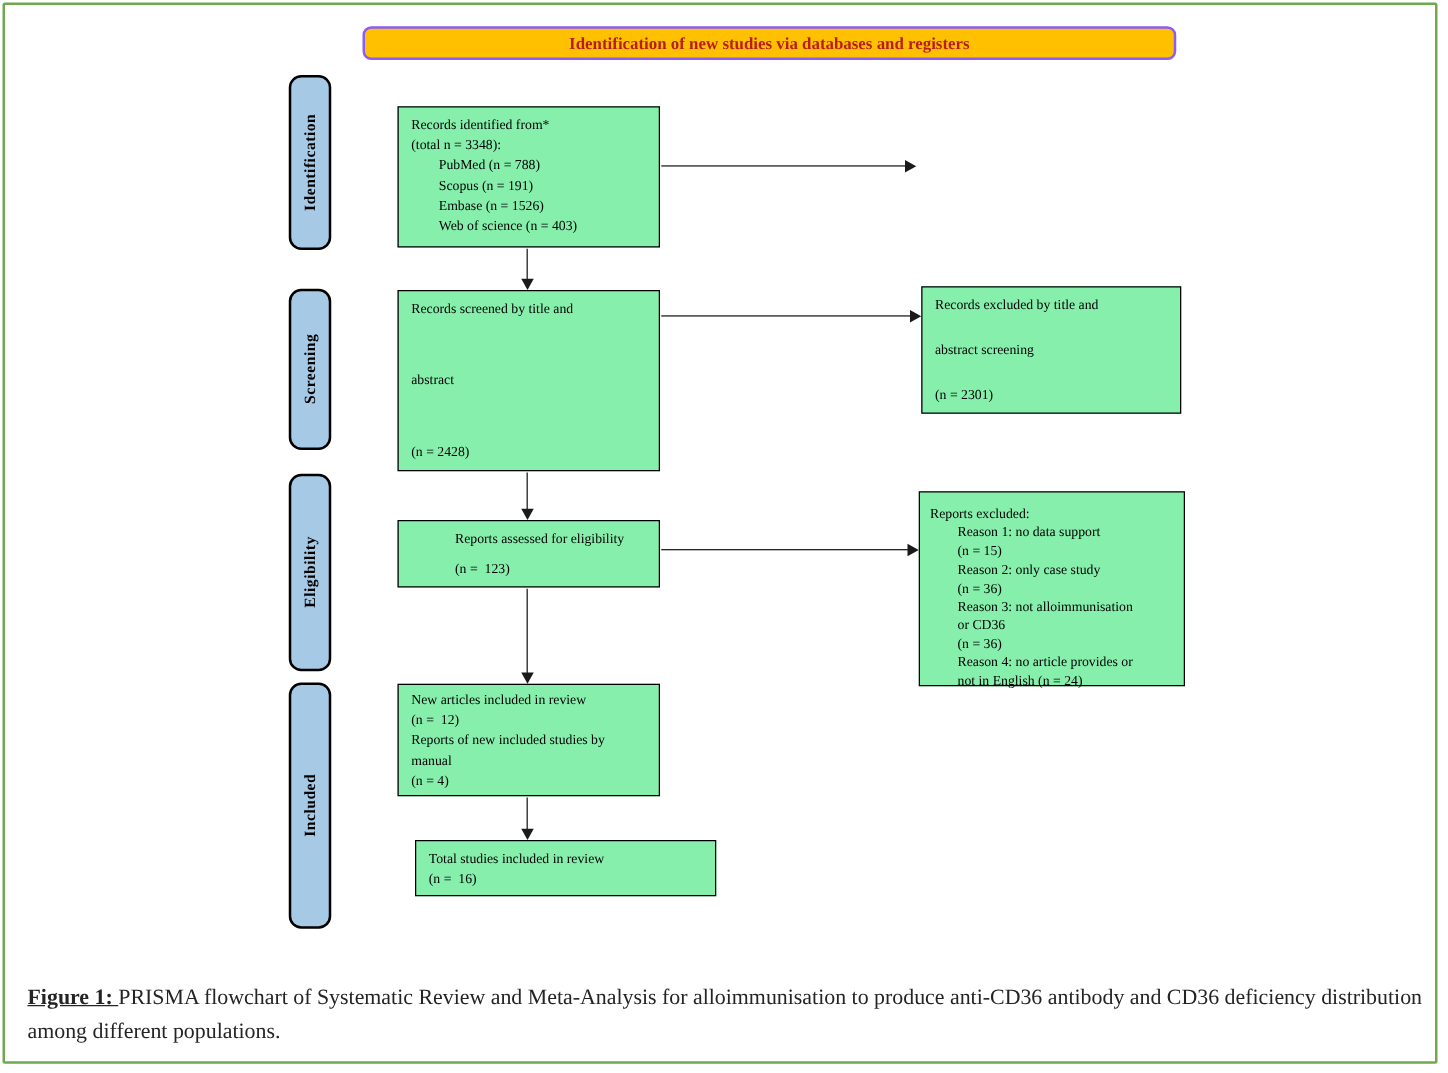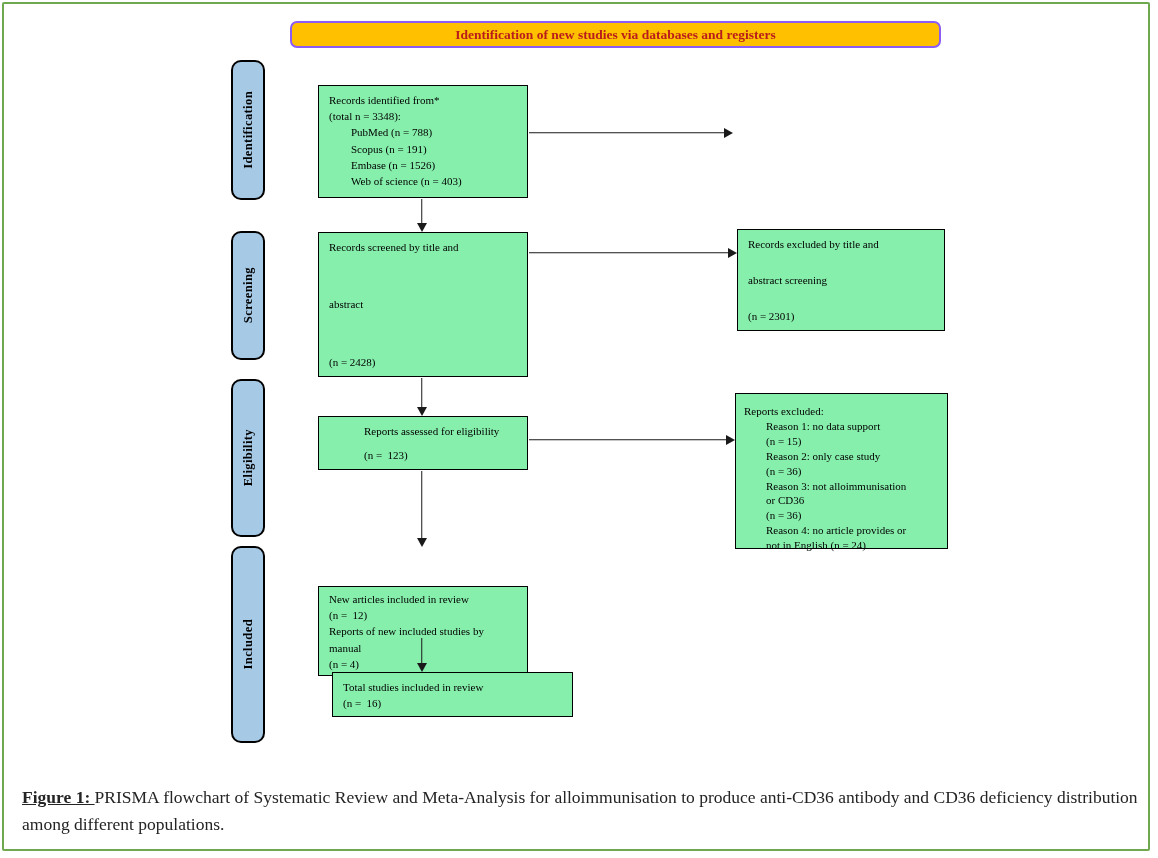--- a/index.html
+++ b/index.html
@@ -102,21 +102,21 @@
       <div class="line"><span>Records screened by title and</span></div>
       <div class="line"><span>abstract</span></div>
       <div class="line"><span>(n = 2428)</span></div>
     </div>
 
   <div class="fbox vcenter" style="left:318px; top:416px; width:210px; height:54px;padding-left:45px;">
       <div class="line"><span>Reports assessed for eligibility</span></div>
       <div class="line"><span>(n =  123)</span></div>
     </div>
 
-  <div class="fbox" style="left:318px; top:547px; width:210px; height:90px; padding-top:4px;margin-top:39px;">
+  <div class="fbox" style="left:318px; top:547px; width:210px; height:90px; padding-top:4px;">
       <div class="line"><span>New articles included in review</span></div>
       <div class="line"><span>(n =  12)</span></div>
       <div class="line"><span>Reports of new included studies by</span></div>
       <div class="line"><span>manual</span></div>
       <div class="line"><span>(n = 4)</span></div>
     </div>
 
   <div class="fbox" style="left:332px; top:672px; width:241px; height:45px;">
       <div class="line"><span>Total studies included in review</span></div>
       <div class="line"><span>(n =  16)</span></div>

